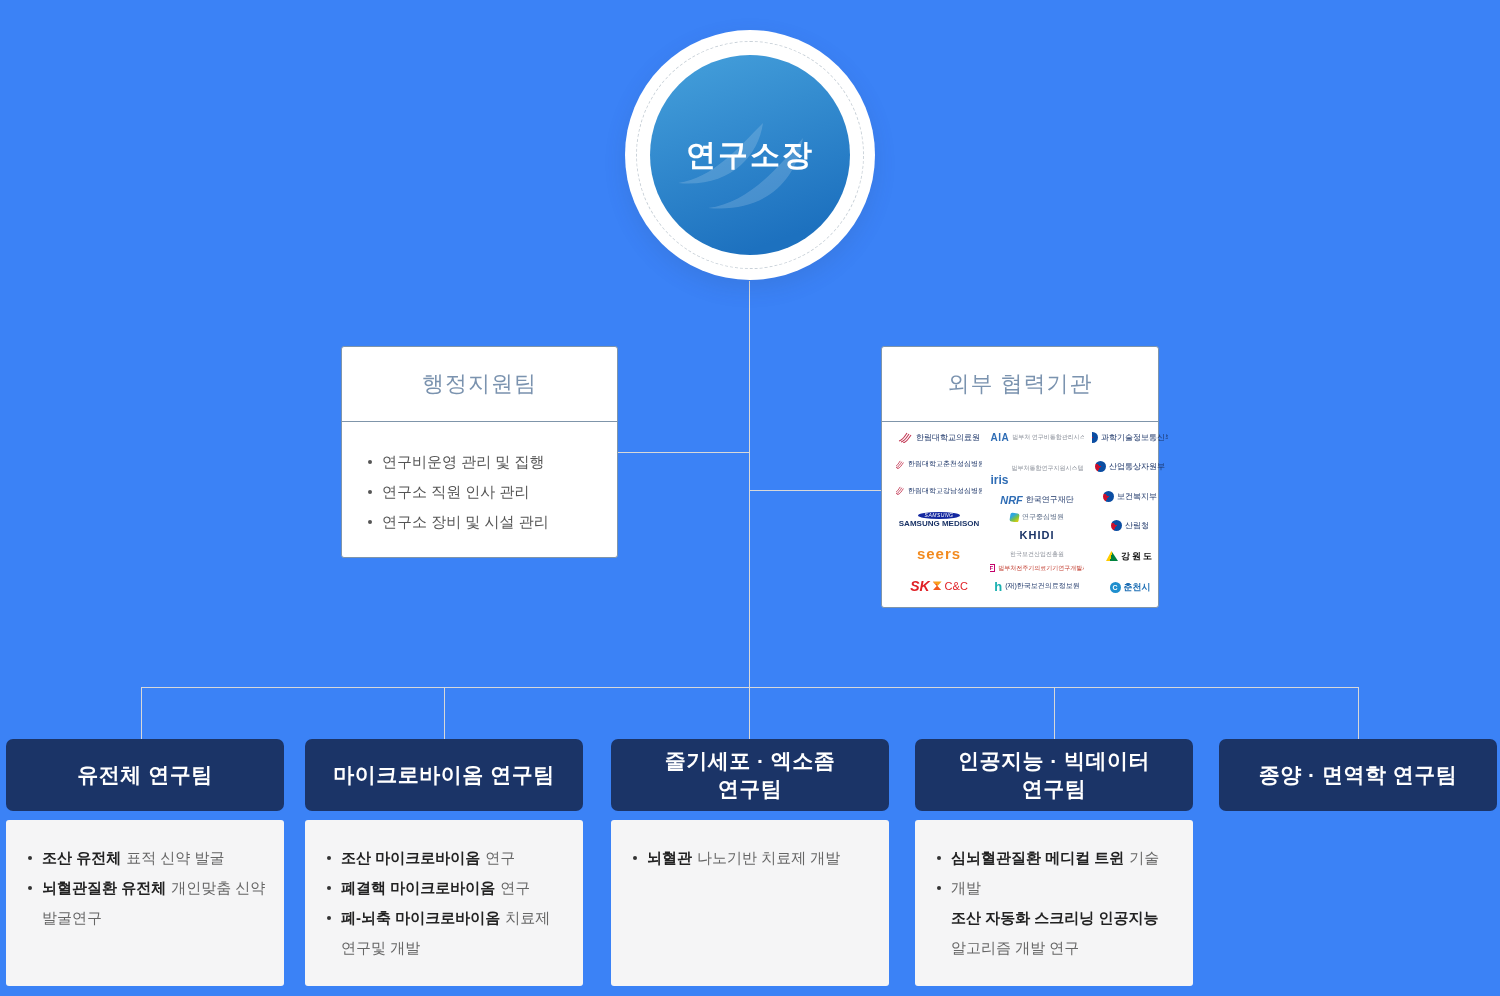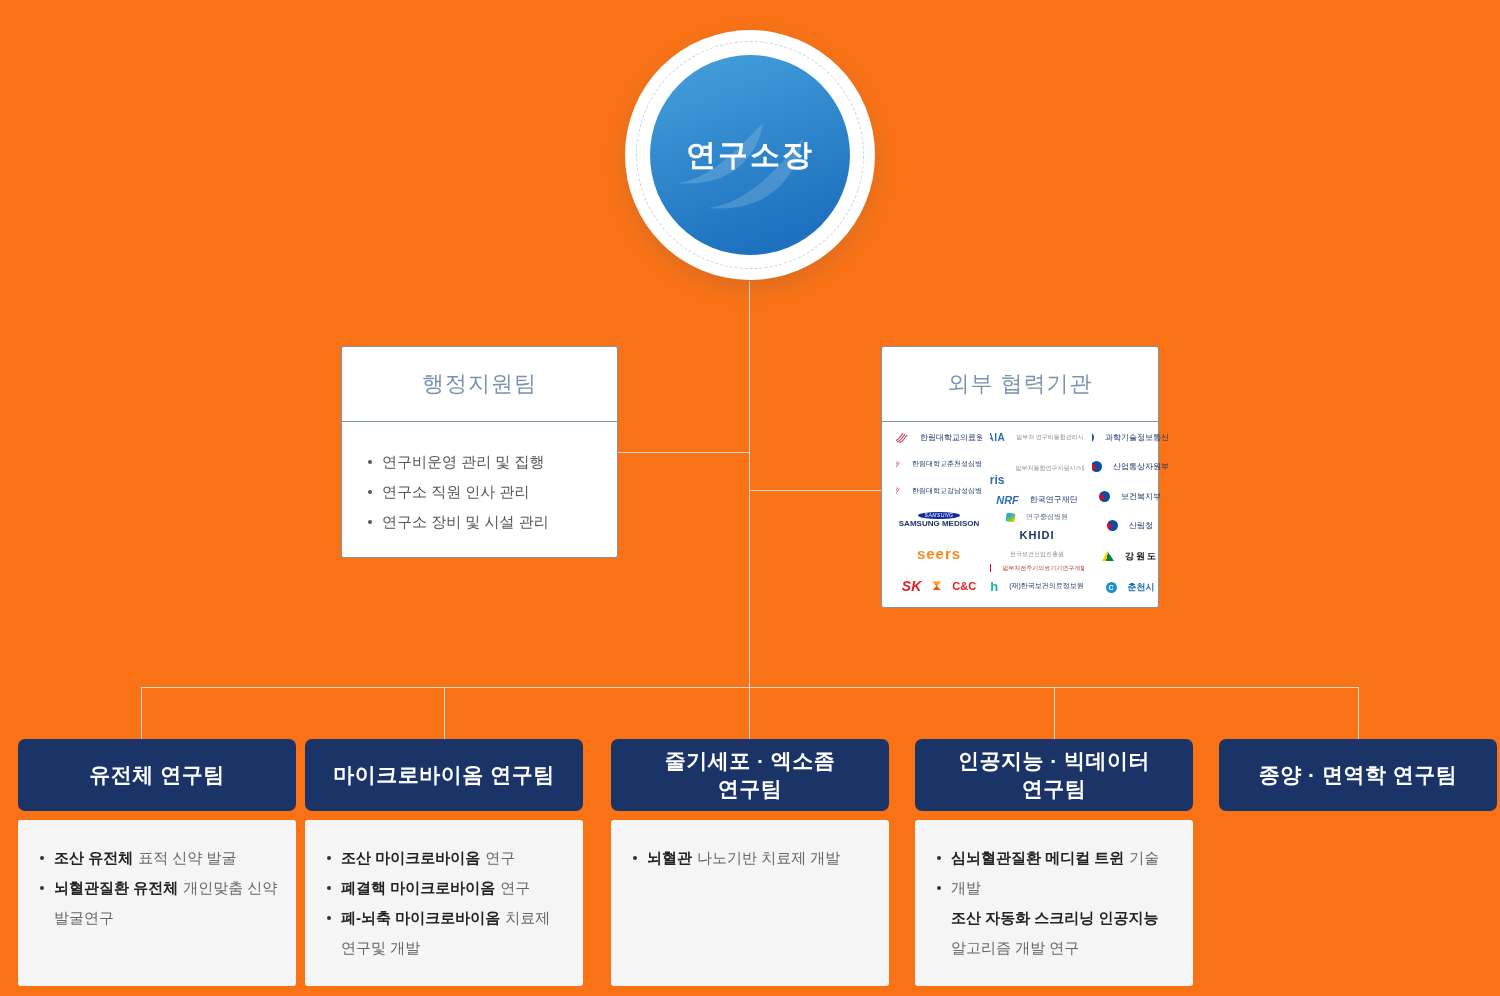--- a/index.html
+++ b/index.html
@@ -1,18 +1,18 @@
 <!DOCTYPE html>
 <html style="--navy: #1b3467; --circle-top: #46a1dc; --circle-bottom: #1d71bf; --mid-border: #7f95aa; --mid-title: #7b93af; --connector: #d8d8d8; --body-bg: #f5f5f6; --text-bold: #222222; --text-regular: #666666; --bullet-gray: #555555; --hallym-red: #c43b57; --gov-blue: #0b4da2; --gov-red: #c8102e; --brand-blue: #2f6db5; --samsung-blue: #1428a0; --seers-orange: #f28a1e; --sk-red: #e02026; --kmdf-magenta: #c4006a; --teal: #19b0b0; --gangwon-green: #00833e; --gangwon-yellow: #ffcc00; --chuncheon-blue: #1f8fce;"><head>
 <meta charset="utf-8">
 <style>
   * { margin:0; padding:0; box-sizing:border-box; }
   html,body { background:#fff; }
   body { font-family:"Liberation Sans","DejaVu Sans",sans-serif; }
-  .canvas { position:relative; width:1500px; height:996px; background:#f97316; overflow:hidden; }
+  .canvas { position:relative; width:1500px; height:996px; background:#3b82f6; overflow:hidden; }
 
   
   .line { position:absolute; background:var(--connector); }
   .line.v { width:1px; }
   .line.h { height:1px; }
 
   
   .root-disc { position:absolute; left:625px; top:30px; width:250px; height:250px;
     background:#fff; border-radius:50%; box-shadow:0 8px 22px rgba(40,70,110,.14); }
   .root-ring { position:absolute; inset:11px; border:1px dashed #c9d1d8; border-radius:50%; }
@@ -37,21 +37,21 @@
   .dot { flex:none; width:4px; height:4px; border-radius:50%; background:#555;
     margin:13px 10px 0 2px; }
 
   
   .logo-grid { display:flex; gap:8px; padding:10px 12px 0 14px; height:180px; }
   .logo-col { display:flex; flex-direction:column; justify-content:space-between;
     padding-bottom:8px; }
   .logo-col.c1 { width:86px; }
   .logo-col.c2 { width:94px; }
   .logo-col.c3 { width:76px; }
-  .logo { display:flex; align-items:center; justify-content:center; gap:11px;
+  .logo { display:flex; align-items:center; justify-content:center; gap:3px;
     white-space:nowrap; overflow:hidden; }
   .lbl { font-size:8px; color:var(--navy); }
   .lbl.tiny { font-size:6px; color:#8a8f99; }
   .swoosh { flex:none; }
   .gov-icon { flex:none; width:11px; height:11px; border-radius:50%;
     background:conic-gradient(from 210deg, var(--gov-red) 0 95deg, var(--gov-blue) 95deg 360deg); }
   .mark-gaia { font-size:10px; font-weight:bold; color:var(--brand-blue); letter-spacing:.5px; }
   .mark-iris { font-size:12px; font-weight:bold; color:var(--brand-blue); text-transform:lowercase;margin-top:24px; }
   .mark-nrf { font-size:11px; font-weight:bold; font-style:italic; color:var(--brand-blue); }
   .ycenter-icon { flex:none; width:9px; height:9px; border-radius:2px; transform:rotate(8deg);
@@ -66,21 +66,21 @@
   .samsung { flex-direction:column; gap:1px; line-height:1; }
   .mark-samsung { background:var(--samsung-blue); color:#fff; font-size:5px; font-style:italic;
     border-radius:50%; padding:1px 7px; letter-spacing:.5px; }
   .lbl.samsung { font-size:8px; font-weight:bold; color:var(--navy); }
   .mark-seers { font-size:15px; font-weight:bold; color:var(--seers-orange);
     text-transform:lowercase; letter-spacing:1px; }
   .mark-sk { font-size:14px; font-weight:bold; font-style:italic; color:var(--sk-red); }
   .butterfly { flex:none; width:9px; height:9px;
     background:linear-gradient(45deg,#f2581e 50%,#f9a11b 50%);
     clip-path:polygon(0 0, 45% 50%, 0 100%, 100% 100%, 55% 50%, 100% 0); }
-  .lbl.sk { font-size:11px; font-weight:bold; color:var(--sk-red); }
+  .lbl.sk { font-size:11px; font-weight:normal; color:var(--sk-red); }
   .gangwon-icon { flex:none; width:12px; height:10px;
     background:linear-gradient(105deg, var(--gangwon-yellow) 45%, var(--gangwon-green) 45%);
     clip-path:polygon(0 100%, 45% 0, 100% 100%); }
   .lbl.gangwon { font-size:9px; font-weight:bold; letter-spacing:2px; color:#111; }
   .chuncheon-icon { flex:none; width:11px; height:11px; border-radius:50%;
     background:var(--chuncheon-blue); color:#fff; font-size:7px; font-weight:bold;
     display:flex; align-items:center; justify-content:center; }
   .lbl.chuncheon { font-size:9px; font-weight:bold; color:#1f6fb5; }
 
   
@@ -235,21 +235,21 @@
         </div>
         <div class="logo">
           <span class="chuncheon-icon">C</span>
           <span class="lbl chuncheon">춘천시</span>
         </div>
       </div>
 
     </div>
   </div>
 
-  <div class="team" style="left:18px;">
+  <div class="team" style="left:6px;">
     <div class="team-header">
       <span>유전체 연구팀</span>
 
     </div>
     <div class="team-body">
       <div class="li">
           <span class="dot"></span>
         <div class="txt"><span class="b">조산 유전체</span><span class="r">표적 신약 발굴</span></div>
         </div>
       <div class="li">

